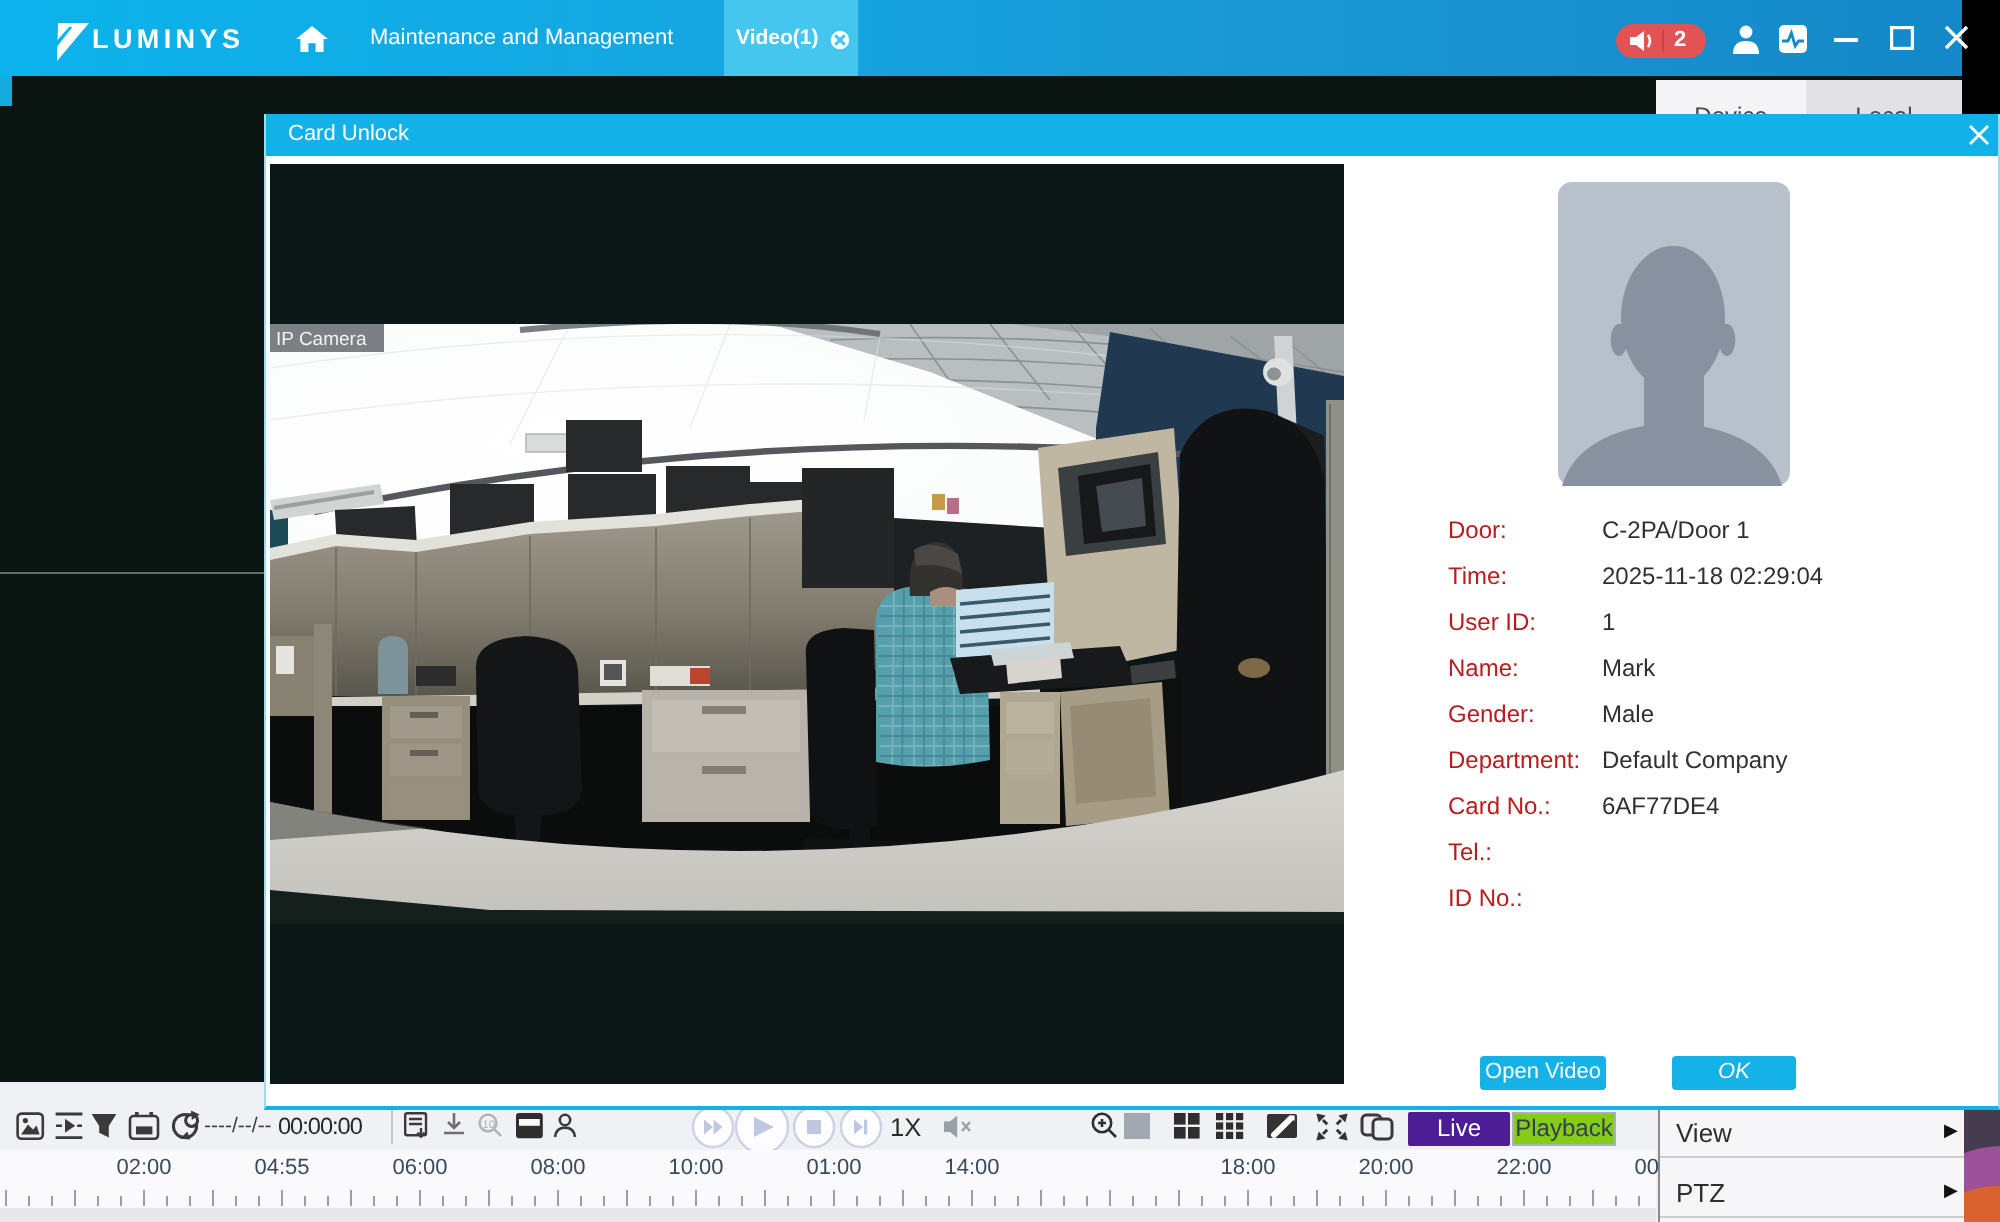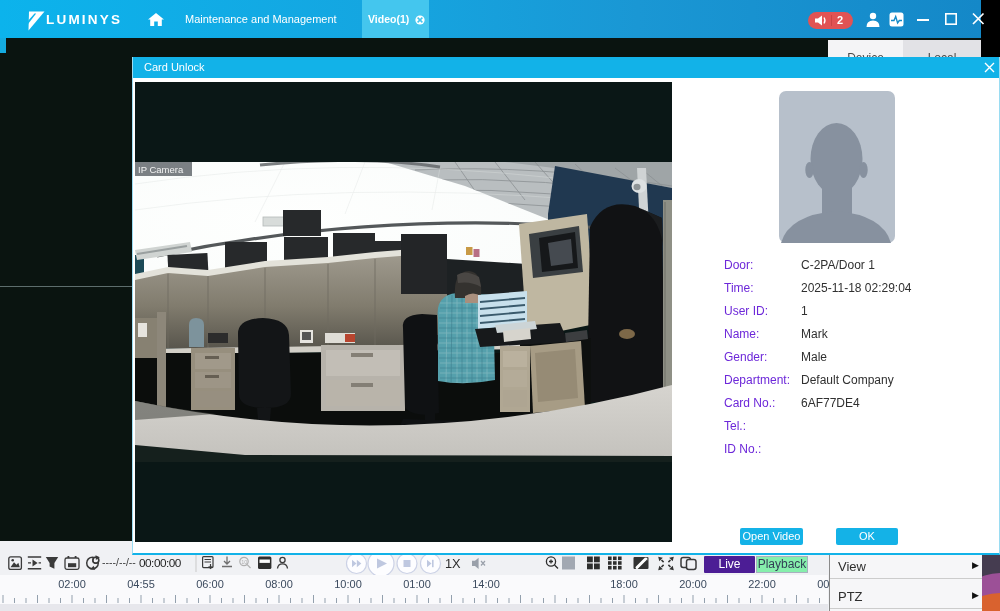--- a/index.html
+++ b/index.html
@@ -43,21 +43,21 @@
   #wall{left:982px;top:552px;width:18px;height:59px;overflow:hidden;}
   
   #dialog{left:132px;top:57px;width:868px;height:498px;background:#fff;border-left:1px solid #9adcf2;border-right:1px solid #9adcf2;border-bottom:2px solid #12b2e8;box-sizing:border-box;}
   #dtitle{left:0;top:0;width:866px;height:21px;background:#12b2e8;}
   #dtitle span{position:absolute;left:11px;top:4px;color:#fff;font-size:11px;}
   #dclose{left:851px;top:5px;color:#fff;font-size:13px;}
   #vwrap{left:2px;top:25px;width:537px;height:460px;background:#0a1716;overflow:hidden;}
   #photo{left:0;top:80px;}
   
   #avatar{left:646px;top:34px;}
-  .flabel{position:absolute;left:591px;font-size:12px;color:#6d28d9;}
+  .flabel{position:absolute;left:591px;font-size:12px;color:#b91c1c;}
   .fvalue{position:absolute;left:668px;font-size:12px;color:#303030;}
   .dbtn{position:absolute;top:471px;height:17px;background:#14b2e7;color:#fff;font-size:11px;text-align:center;line-height:17px;border-radius:2px;white-space:nowrap;}
 </style>
 </head>
 <body>
   <div class="abs" id="videoarea"></div>
   <div class="abs" id="vline"></div>
   <div class="abs" id="notch"></div>
   <div class="abs" id="rtabs">
     <div class="rtab" id="tab-device">
@@ -333,21 +333,21 @@
       <path d="M673.8 18.3 L669.2 17.2 L672.7 13.7 Z"></path>
     </g>
 
     <g stroke="#3a3a3a" fill="none" stroke-width="1.5">
       <rect x="681" y="5.5" width="9.5" height="10" rx="2.2"></rect>
       <rect x="686.5" y="7.5" width="9.5" height="10" rx="2.2" fill="#f0f1f4"></rect>
     </g>
   </svg>
 
   <div class="abs" style="left:704px;top:556px;width:51px;height:17px;background:#4c1d95;color:#fff;font-size:12px;text-align:center;line-height:17px;border-radius:1px;">Live</div>
-  <div class="abs" style="left:756px;top:556px;width:52px;height:17px;background:#86efac;border:1px solid #a8b0bf;box-sizing:border-box;color:#323e55;font-size:12px;text-align:center;line-height:15px;">Playback</div>
+  <div class="abs" style="left:756px;top:556px;width:52px;height:17px;background:#84cc16;border:1px solid #a8b0bf;box-sizing:border-box;color:#323e55;font-size:12px;text-align:center;line-height:15px;">Playback</div>
 
   <div class="abs" id="dialog">
     <div class="abs" id="dtitle">
       <span>Card Unlock</span>
     </div>
     <svg class="abs" id="dclose" width="11" height="11" viewBox="0 0 11 11">
       <path d="M1 1 L10 10 M10 1 L1 10" stroke="#fff" stroke-width="1.4"></path>
     </svg>
     <div class="abs" id="vwrap">
       <svg class="abs" id="photo" width="537" height="300" viewBox="0 0 537 300">
@@ -539,14 +539,14 @@
     <div class="fvalue" style="top:270px">Mark</div>
     <div class="flabel" style="top:293px">Gender:</div>
     <div class="fvalue" style="top:293px">Male</div>
     <div class="flabel" style="top:316px">Department:</div>
     <div class="fvalue" style="top:316px">Default Company</div>
     <div class="flabel" style="top:339px">Card No.:</div>
     <div class="fvalue" style="top:339px">6AF77DE4</div>
     <div class="flabel" style="top:362px">Tel.:</div>
     <div class="flabel" style="top:385px">ID No.:</div>
     <div class="dbtn" style="left:607px;width:63px;">Open Video</div>
-    <div class="dbtn" style="left:703px;width:62px;">OK</div>
+    <div class="dbtn" style="left:703px;width:62px;font-style:italic;">OK</div>
   </div>
 
 </body></html>

